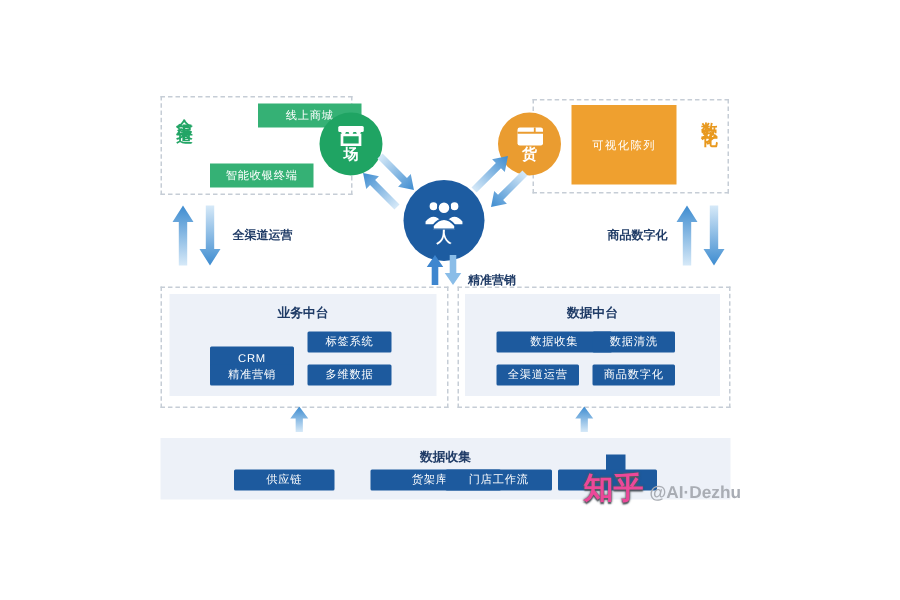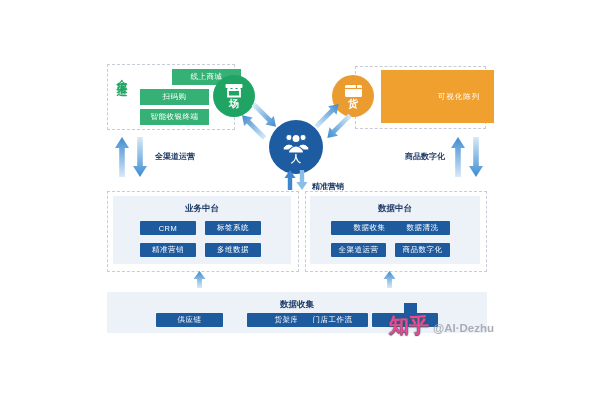--- a/index.html
+++ b/index.html
@@ -46,40 +46,39 @@
         <stop offset="0" stop-color="#d6e9f8"></stop>
           <stop offset="1" stop-color="#3e8cd0"></stop>
       </linearGradient>
     </defs>
   </svg>
 
   <div class="dashed-box" style="left:107px;top:64px;width:126px;height:64px;">
     <span class="v-label v-green" style="left:6px;top:5px;">全渠道</span>
   </div>
   <div class="chip chip-green" style="left:140px;top:69px;width:69px;height:16px;margin-left:32px;">线上商城</div>
-  <div class="chip chip-green" style="left:140px;top:89px;width:69px;height:16px;">扫码购</div>
   <div class="chip chip-green" style="left:140px;top:109px;width:69px;height:16px;">智能收银终端</div>
 
   <div class="circle" style="left:213px;top:75px;width:42px;height:42px;background:#1fa463;">
     <span>
       <svg width="20" height="15" viewBox="0 0 20 15">
         <rect x="1.5" y="1" width="17" height="4" rx="1" fill="#fff"></rect>
         <circle cx="5" cy="5" r="1.6" fill="#fff"></circle>
           <circle cx="10" cy="5" r="1.6" fill="#fff"></circle>
           <circle cx="15" cy="5" r="1.6" fill="#fff"></circle>
         <path d="M4 7 L16 7 L16 13.5 L4 13.5 Z" fill="none" stroke="#fff" stroke-width="1.8"></path>
       </svg>
     </span>
     <span class="c-label">场</span>
   </div>
 
   <div class="dashed-box" style="left:355px;top:66px;width:129px;height:61px;">
     <span class="v-label v-orange" style="right:6px;top:5px;">数字化</span>
   </div>
-  <div class="orange-panel" style="left:381px;top:70px;width:70px;height:53px;padding-left:43px;">可视化陈列</div>
+  <div class="orange-panel" style="left:381px;top:70px;width:70px;height:53px;">可视化陈列</div>
 
   <div class="circle" style="left:332px;top:75px;width:42px;height:42px;background:#ea9c30;">
     <span>
       <svg width="19" height="14" viewBox="0 0 19 14">
         <rect x="1" y="1" width="17" height="12" rx="1.5" fill="#fff"></rect>
         <line x1="1" y1="4.5" x2="18" y2="4.5" stroke="#ea9c30" stroke-width="1.2"></line>
         <line x1="12.5" y1="1" x2="12.5" y2="4.5" stroke="#ea9c30" stroke-width="1.2"></line>
       </svg>
     </span>
     <span class="c-label">货</span>
@@ -132,21 +131,21 @@
     <svg width="24" height="20" viewBox="0 0 24 20">
       <path d="M6 0 L11.5 8 L8.2 8 L8.2 20 L3.8 20 L3.8 8 L0.5 8 Z" fill="#3e86cf"></path>
       <path d="M18 20 L23.5 12 L20.2 12 L20.2 0 L15.8 0 L15.8 12 L12.5 12 Z" fill="#8abde8"></path>
     </svg>
   </div>
   <span class="flow-label" style="left:312px;top:181px;">精准营销</span>
 
   <div class="dashed-box" style="left:107px;top:191px;width:190px;height:79px;">
     <div class="panel" style="left:5px;top:4px;width:178px;height:68px;">
       <div class="panel-title">业务中台</div>
-      <div class="btn" style="left:27px;top:25px;width:56px;">CRM</div>
+      <div class="btn" style="left:27px;top:35px;width:56px;">CRM</div>
       <div class="btn" style="left:92px;top:25px;width:56px;">标签系统</div>
       <div class="btn" style="left:27px;top:47px;width:56px;">精准营销</div>
       <div class="btn" style="left:92px;top:47px;width:56px;">多维数据</div>
     </div>
   </div>
 
   <div class="dashed-box" style="left:305px;top:191px;width:180px;height:79px;">
     <div class="panel" style="left:4px;top:4px;width:170px;height:68px;">
       <div class="panel-title">数据中台</div>
       <div class="btn" style="left:21px;top:25px;width:77px;">数据收集</div>

